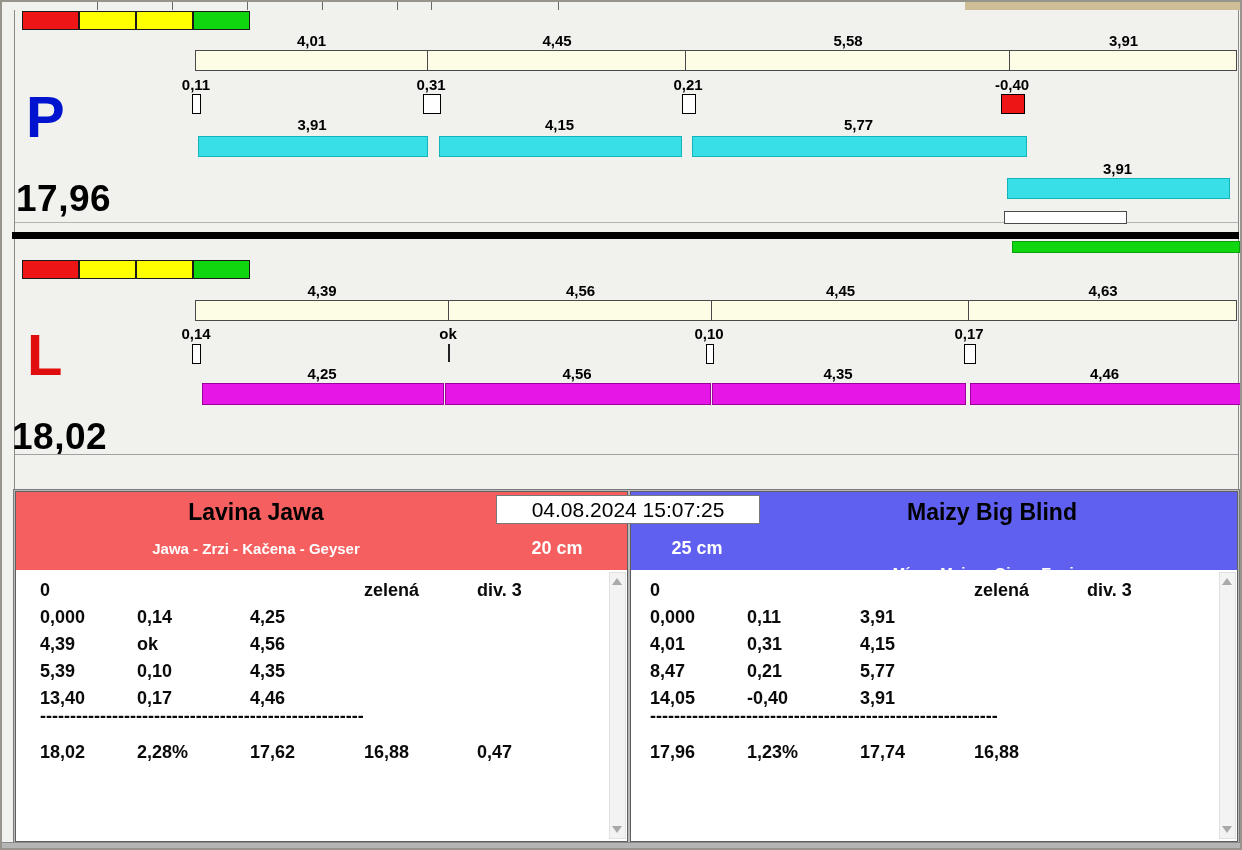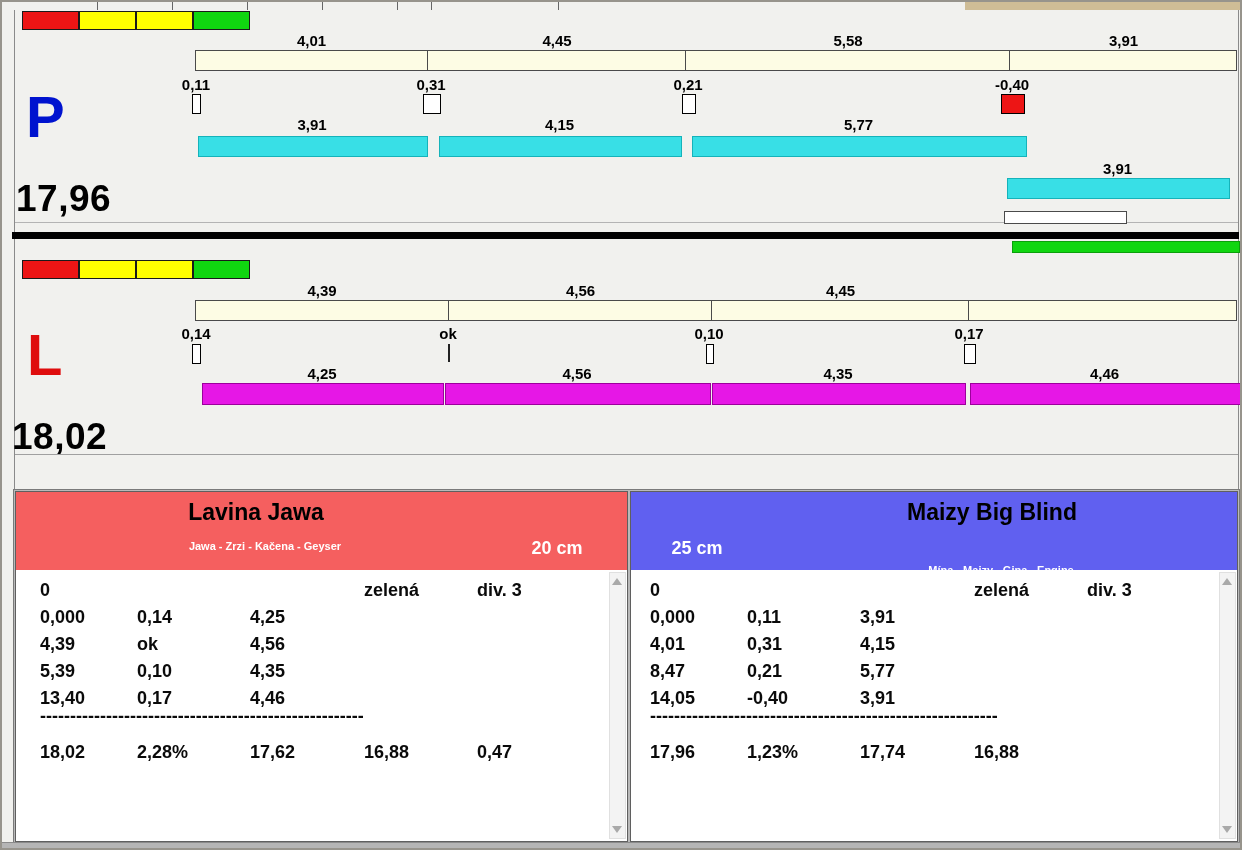--- a/index.html
+++ b/index.html
@@ -15,21 +15,21 @@
   .vdiv{position:absolute;top:0;bottom:0;width:1px;background:#4a4a4a;}
   .tlabel{font-size:15px;font-weight:bold;text-align:center;white-space:nowrap;}
   .marker{background:#ffffff;border:1px solid #000;}
   .marker.red{background:var(--false-start,#ed1515);}
   .cyan{background:var(--cyan-bar,#38dfe6);border:1px solid #15b3ba;}
   .magenta{background:var(--magenta-bar,#e617e6);border:1px solid #9c009c;}
   .lane-letter{font-size:58px;font-weight:bold;line-height:1;}
   .lane-total{font-size:37px;font-weight:bold;letter-spacing:0.5px;}
   .hline{background:#b4b4b4;height:1px;}
   .team-title{font-size:23px;font-weight:bold;text-align:center;white-space:nowrap;}
-  .team-dogs{font-size:11px;font-weight:bold;color:#ffffff;text-align:center;white-space:nowrap;margin-left:9px;}
+  .team-dogs{font-size:15px;font-weight:bold;color:#ffffff;text-align:center;white-space:nowrap;}
   .team-height{font-size:18px;font-weight:bold;color:#ffffff;text-align:center;white-space:nowrap;}
   .datebox{background:#ffffff;border:1px solid #7a7a7a;font-size:21px;text-align:center;line-height:27px;white-space:nowrap;z-index:5;}
   .trow{left:0;width:1242px;height:24px;}
   .trow span{position:absolute;top:0;font-size:18px;font-weight:bold;white-space:nowrap;color:#0a0a0a;}
   .lt .c1{left:38px}.lt .c2{left:135px}.lt .c3{left:248px}.lt .c4{left:362px}.lt .c5{left:475px}
   .rt .c1{left:648px}.rt .c2{745px;left:745px}.rt .c3{left:858px}.rt .c4{left:972px}.rt .c5{left:1085px}
   .sbar{background:#f3f3f3;border:1px solid #e0e0e0;box-sizing:border-box;}
   .tri-up{width:0;height:0;border-left:5px solid transparent;border-right:5px solid transparent;border-bottom:7px solid #a9a9a9;}
   .tri-down{width:0;height:0;border-left:5px solid transparent;border-right:5px solid transparent;border-top:7px solid #a9a9a9;}
   .tick{width:1px;height:8px;background:#666;}
@@ -103,20 +103,21 @@
   <div class="abs lights" style="left:20px;top:258px;width:228px;height:19px">
     <div class="light-cell" style="background:var(--red-light,#ed1515)"></div>
     <div class="light-cell" style="background:var(--yellow-light,#ffff00)"></div>
     <div class="light-cell" style="background:var(--yellow-light,#ffff00)"></div>
     <div class="light-cell" style="background:var(--green-light,#10d610)"></div>
   </div>
 
   <div class="abs tlabel" style="left:193px;top:280px;width:254px">4,39</div>
   <div class="abs tlabel" style="left:447px;top:280px;width:263px">4,56</div>
   <div class="abs tlabel" style="left:710px;top:280px;width:257px">4,45</div>
+  <div class="abs tlabel" style="left:967px;top:280px;width:268px">4,63</div>
 
   <div class="abs split-bar" style="left:193px;top:298px;width:1040px;height:19px">
     <div class="vdiv" style="left:252px"></div>
     <div class="vdiv" style="left:515px"></div>
     <div class="vdiv" style="left:772px"></div>
   </div>
 
   <div class="abs tlabel" style="left:164px;top:323px;width:60px">0,14</div>
   <div class="abs tlabel" style="left:416px;top:323px;width:60px">ok</div>
   <div class="abs tlabel" style="left:677px;top:323px;width:60px">0,10</div>
@@ -149,20 +150,21 @@
   <div class="abs team-title" style="left:14px;top:497px;width:480px">Lavina Jawa</div>
   <div class="abs team-dogs" style="left:14px;top:538px;width:480px">Jawa - Zrzi - Kačena - Geyser</div>
   <div class="abs team-height" style="left:500px;top:536px;width:110px">20 cm</div>
 
   <div class="abs panel-box" style="left:628px;top:489px;width:608px;height:351px"></div>
   <div class="abs" style="left:629px;top:490px;width:606px;height:78px;background:var(--right-header,#6060f0)"></div>
   <div class="abs team-height" style="left:640px;top:536px;width:110px">25 cm</div>
   <div class="abs team-title" style="left:750px;top:497px;width:480px">Maizy Big Blind</div>
   <div class="abs team-dogs" style="left:750px;top:562px;width:480px">Mína - Maizy - Gina - Engine</div>
 
+  <div class="abs datebox" style="left:494px;top:493px;width:262px;height:27px">04.08.2024 15:07:25</div>
 
   <div class="abs trow lt" style="top:578px">
     <span class="c1">0</span>
     <span class="c4">zelená</span>
     <span class="c5">div. 3</span>
   </div>
   <div class="abs trow lt" style="top:605px">
     <span class="c1">0,000</span>
     <span class="c2">0,14</span>
     <span class="c3">4,25</span>

